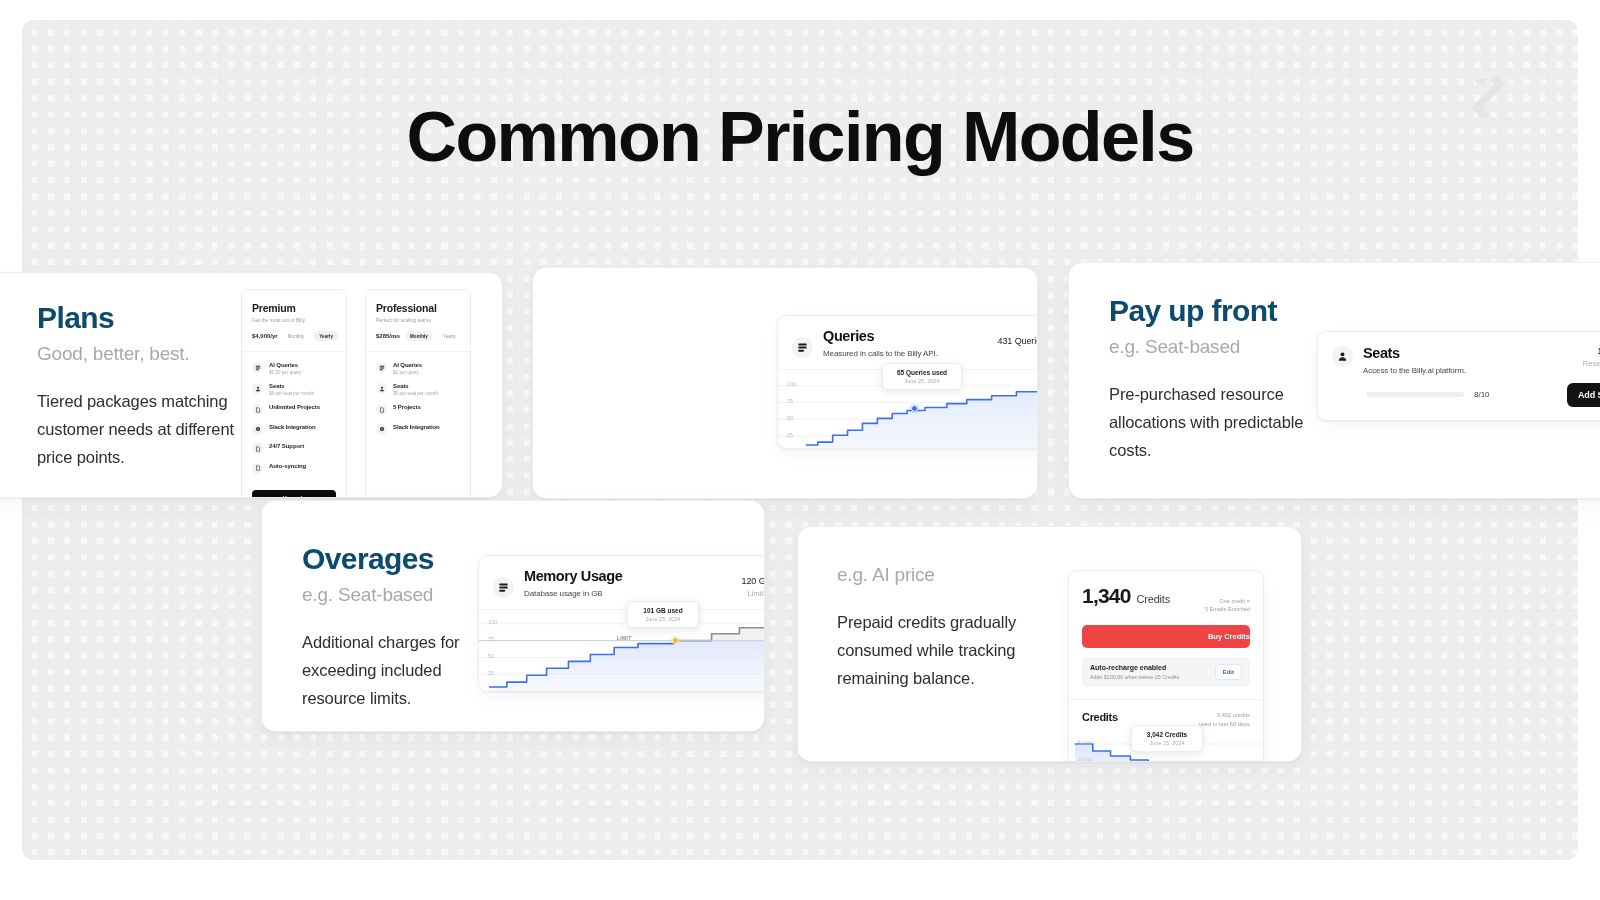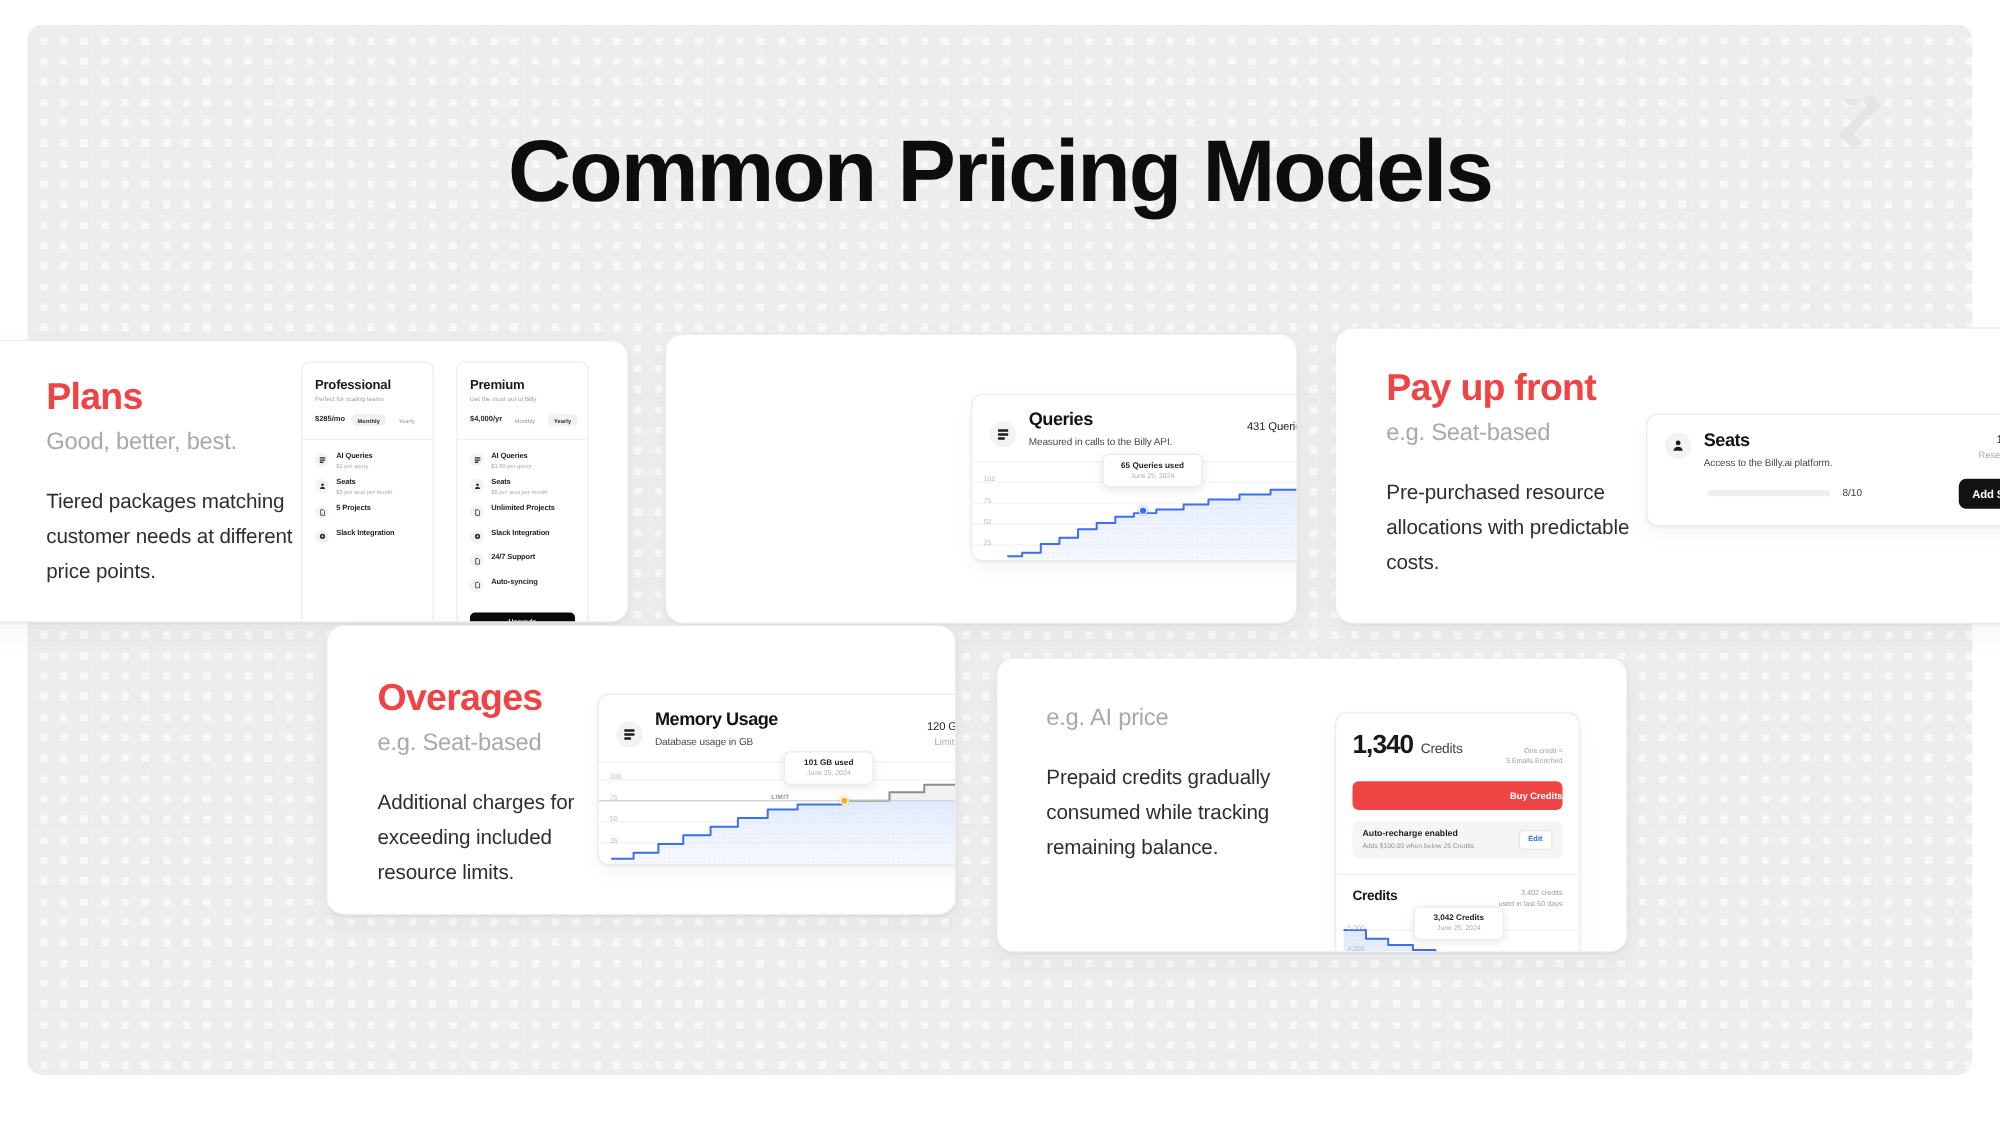--- a/index.html
+++ b/index.html
@@ -102,21 +102,21 @@
     background: #ffffff;
     border: 1px solid #ededed;
     border-radius: 14px;
     box-shadow: 0 1px 2px rgba(16,24,40,.05), 0 8px 24px rgba(16,24,40,.04);
     overflow: hidden;
   }
   .c-title {
     font-size: 30px;
     font-weight: 700;
     letter-spacing: -0.6px;
-    color: #ef4444;
+    color: #0c4a6e;
     line-height: 1.12;
   }
   .c-sub {
     margin-top: 8px;
     font-size: 19px;
     color: #a6a9ad;
     letter-spacing: -0.2px;
   }
   .c-body {
     margin-top: 22px;
@@ -379,20 +379,95 @@
     <div class="txt">
       <div class="c-title">Plans</div>
       <div class="c-sub">Good, better, best.</div>
       <div class="c-body">Tiered packages matching customer needs at different price points.</div>
     </div>
 
     <div class="plan-wrap">
 
       <div class="plan-card">
         <div class="plan-head">
+          <div class="plan-name">Premium</div>
+          <div class="plan-desc">Get the most out of Billy</div>
+          <div class="plan-price-row">
+            <span class="plan-price">$4,000/yr</span>
+            <span class="pill">Monthly</span>
+            <span class="pill active">Yearly</span>
+          </div>
+        </div>
+        <div class="plan-feats">
+          <div class="feat">
+            <span class="feat-ico">
+              <svg viewBox="0 0 12 12">
+                  <rect x="1.5" y="1.5" width="9" height="2.2" rx=".6" fill="currentColor"></rect>
+                  <rect x="1.5" y="5" width="9" height="2.2" rx=".6" fill="currentColor"></rect>
+                  <rect x="1.5" y="8.5" width="6" height="2.2" rx=".6" fill="currentColor"></rect>
+                </svg>
+            </span>
+            <span>
+              <span class="feat-name" style="display:block">AI Queries</span>
+              <span class="feat-note" style="display:block">$1.50 per query</span>
+            </span>
+          </div>
+          <div class="feat">
+            <span class="feat-ico">
+              <svg viewBox="0 0 12 12">
+                  <circle cx="6" cy="3.6" r="2.1" fill="currentColor"></circle>
+                  <path d="M2 10.5c0-2.2 1.8-3.6 4-3.6s4 1.4 4 3.6z" fill="currentColor"></path>
+                </svg>
+            </span>
+            <span>
+              <span class="feat-name" style="display:block">Seats</span>
+              <span class="feat-note" style="display:block">$6 per seat per month</span>
+            </span>
+          </div>
+          <div class="feat">
+            <span class="feat-ico">
+              <svg viewBox="0 0 12 12">
+                  <path d="M3 1.5h4l2.2 2.2v6.8H3z" fill="none" stroke="currentColor" stroke-width="1.2"></path>
+                </svg>
+            </span>
+            <span class="feat-name">Unlimited  Projects</span>
+          </div>
+          <div class="feat">
+            <span class="feat-ico">
+              <svg viewBox="0 0 12 12">
+                  <circle cx="6" cy="6" r="4.2" fill="currentColor"></circle>
+                  <circle cx="6" cy="6" r="1.5" fill="#f2f3f4"></circle>
+                </svg>
+            </span>
+            <span class="feat-name">Slack Integration</span>
+          </div>
+          <div class="feat">
+            <span class="feat-ico">
+              <svg viewBox="0 0 12 12">
+                  <path d="M3 1.5h4l2.2 2.2v6.8H3z" fill="none" stroke="currentColor" stroke-width="1.2"></path>
+                </svg>
+            </span>
+            <span class="feat-name">24/7 Support</span>
+          </div>
+          <div class="feat">
+            <span class="feat-ico">
+              <svg viewBox="0 0 12 12">
+                  <path d="M3 1.5h4l2.2 2.2v6.8H3z" fill="none" stroke="currentColor" stroke-width="1.2"></path>
+                </svg>
+            </span>
+            <span class="feat-name">Auto-syncing</span>
+          </div>
+        </div>
+        <div class="plan-foot">
+          <div class="btn-upgrade">Upgrade</div>
+        </div>
+      </div>
+
+      <div class="plan-card">
+        <div class="plan-head">
           <div class="plan-name">Professional</div>
           <div class="plan-desc">Perfect for scaling teams</div>
           <div class="plan-price-row">
             <span class="plan-price">$285/mo</span>
             <span class="pill active">Monthly</span>
             <span class="pill">Yearly</span>
           </div>
         </div>
         <div class="plan-feats">
           <div class="feat">
@@ -432,95 +507,20 @@
             <span class="feat-ico">
               <svg viewBox="0 0 12 12">
                   <circle cx="6" cy="6" r="4.2" fill="currentColor"></circle>
                   <circle cx="6" cy="6" r="1.5" fill="#f2f3f4"></circle>
                 </svg>
             </span>
             <span class="feat-name">Slack Integration</span>
           </div>
         </div>
 
-      </div>
-
-      <div class="plan-card">
-        <div class="plan-head">
-          <div class="plan-name">Premium</div>
-          <div class="plan-desc">Get the most out of Billy</div>
-          <div class="plan-price-row">
-            <span class="plan-price">$4,000/yr</span>
-            <span class="pill">Monthly</span>
-            <span class="pill active">Yearly</span>
-          </div>
-        </div>
-        <div class="plan-feats">
-          <div class="feat">
-            <span class="feat-ico">
-              <svg viewBox="0 0 12 12">
-                  <rect x="1.5" y="1.5" width="9" height="2.2" rx=".6" fill="currentColor"></rect>
-                  <rect x="1.5" y="5" width="9" height="2.2" rx=".6" fill="currentColor"></rect>
-                  <rect x="1.5" y="8.5" width="6" height="2.2" rx=".6" fill="currentColor"></rect>
-                </svg>
-            </span>
-            <span>
-              <span class="feat-name" style="display:block">AI Queries</span>
-              <span class="feat-note" style="display:block">$1.50 per query</span>
-            </span>
-          </div>
-          <div class="feat">
-            <span class="feat-ico">
-              <svg viewBox="0 0 12 12">
-                  <circle cx="6" cy="3.6" r="2.1" fill="currentColor"></circle>
-                  <path d="M2 10.5c0-2.2 1.8-3.6 4-3.6s4 1.4 4 3.6z" fill="currentColor"></path>
-                </svg>
-            </span>
-            <span>
-              <span class="feat-name" style="display:block">Seats</span>
-              <span class="feat-note" style="display:block">$6 per seat per month</span>
-            </span>
-          </div>
-          <div class="feat">
-            <span class="feat-ico">
-              <svg viewBox="0 0 12 12">
-                  <path d="M3 1.5h4l2.2 2.2v6.8H3z" fill="none" stroke="currentColor" stroke-width="1.2"></path>
-                </svg>
-            </span>
-            <span class="feat-name">Unlimited  Projects</span>
-          </div>
-          <div class="feat">
-            <span class="feat-ico">
-              <svg viewBox="0 0 12 12">
-                  <circle cx="6" cy="6" r="4.2" fill="currentColor"></circle>
-                  <circle cx="6" cy="6" r="1.5" fill="#f2f3f4"></circle>
-                </svg>
-            </span>
-            <span class="feat-name">Slack Integration</span>
-          </div>
-          <div class="feat">
-            <span class="feat-ico">
-              <svg viewBox="0 0 12 12">
-                  <path d="M3 1.5h4l2.2 2.2v6.8H3z" fill="none" stroke="currentColor" stroke-width="1.2"></path>
-                </svg>
-            </span>
-            <span class="feat-name">24/7 Support</span>
-          </div>
-          <div class="feat">
-            <span class="feat-ico">
-              <svg viewBox="0 0 12 12">
-                  <path d="M3 1.5h4l2.2 2.2v6.8H3z" fill="none" stroke="currentColor" stroke-width="1.2"></path>
-                </svg>
-            </span>
-            <span class="feat-name">Auto-syncing</span>
-          </div>
-        </div>
-        <div class="plan-foot">
-          <div class="btn-upgrade">Upgrade</div>
-        </div>
       </div>
 
     </div>
   </div>
 
   <div class="card" id="card-payg">
 
     <div class="widget" id="w-queries">
       <div class="w-head">
         <span class="w-ico">

